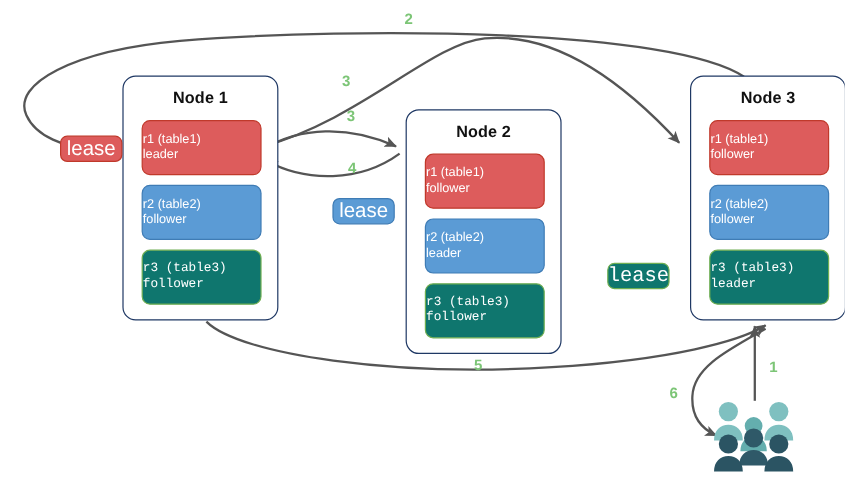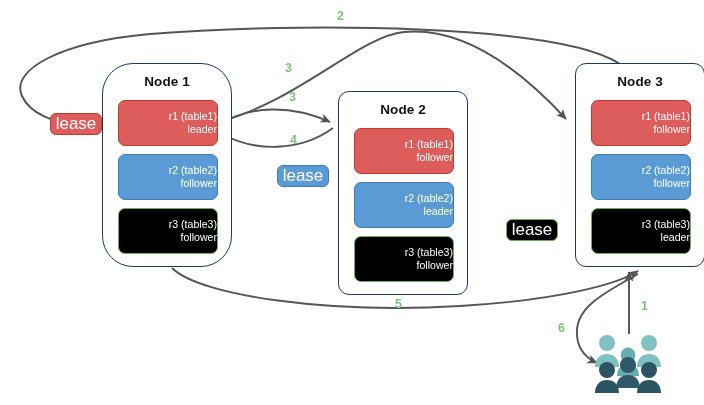--- a/index.html
+++ b/index.html
@@ -28,21 +28,21 @@
   .node-box {
     position: absolute;
     box-sizing: border-box;
     background: #ffffff;
     border: 1.6px solid #1f3864;
     border-radius: 11px;
     width: 130px;
     height: 204px;
     top: 63px;
   }
-  #node1 { left: 102px; border-radius: 31px; }
+  #node1 { left: 102px; }
   #node2 { left: 338px; margin-top: 28px; }
   #node3 { left: 575px; }
 
   .node-title {
     position: absolute;
     top: 10px;
     left: 0;
     width: 100%;
     text-align: center;
     font-size: 13.5px;
@@ -52,34 +52,34 @@
   }
   .range-box {
     position: absolute;
     left: 15px;
     width: 100px;
     height: 46px;
     box-sizing: border-box;
     border-radius: 7px;
     display: flex;
     flex-direction: column;
-    align-items: flex-end;
+    align-items: flex-start;
     justify-content: center;
     color: #ffffff;
     font-size: 10.6px;
     line-height: 13px;
     text-align: center;
   }
   .r-slot0 { top: 36px; }
-  .r-slot1 { top: 90px; padding-left: 36px; }
+  .r-slot1 { top: 90px; }
   .r-slot2 { top: 144px; }
 
   .c-red   { background: #dd5c5c; border: 1.4px solid #c0392b; }
   .c-blue  { background: #5b9bd5; border: 1.4px solid #3f7cb5; }
-  .c-green { background: #000000; border: 1.4px solid #6fae52; }
+  .c-green { background: #0f766e; border: 1.4px solid #6fae52; font-family: Liberation Mono, monospace; }
 
   .lease {
     position: absolute;
     box-sizing: border-box;
     border-radius: 6px;
     color: #ffffff;
     font-size: 17px;
     display: flex;
     align-items: center;
     justify-content: center;

